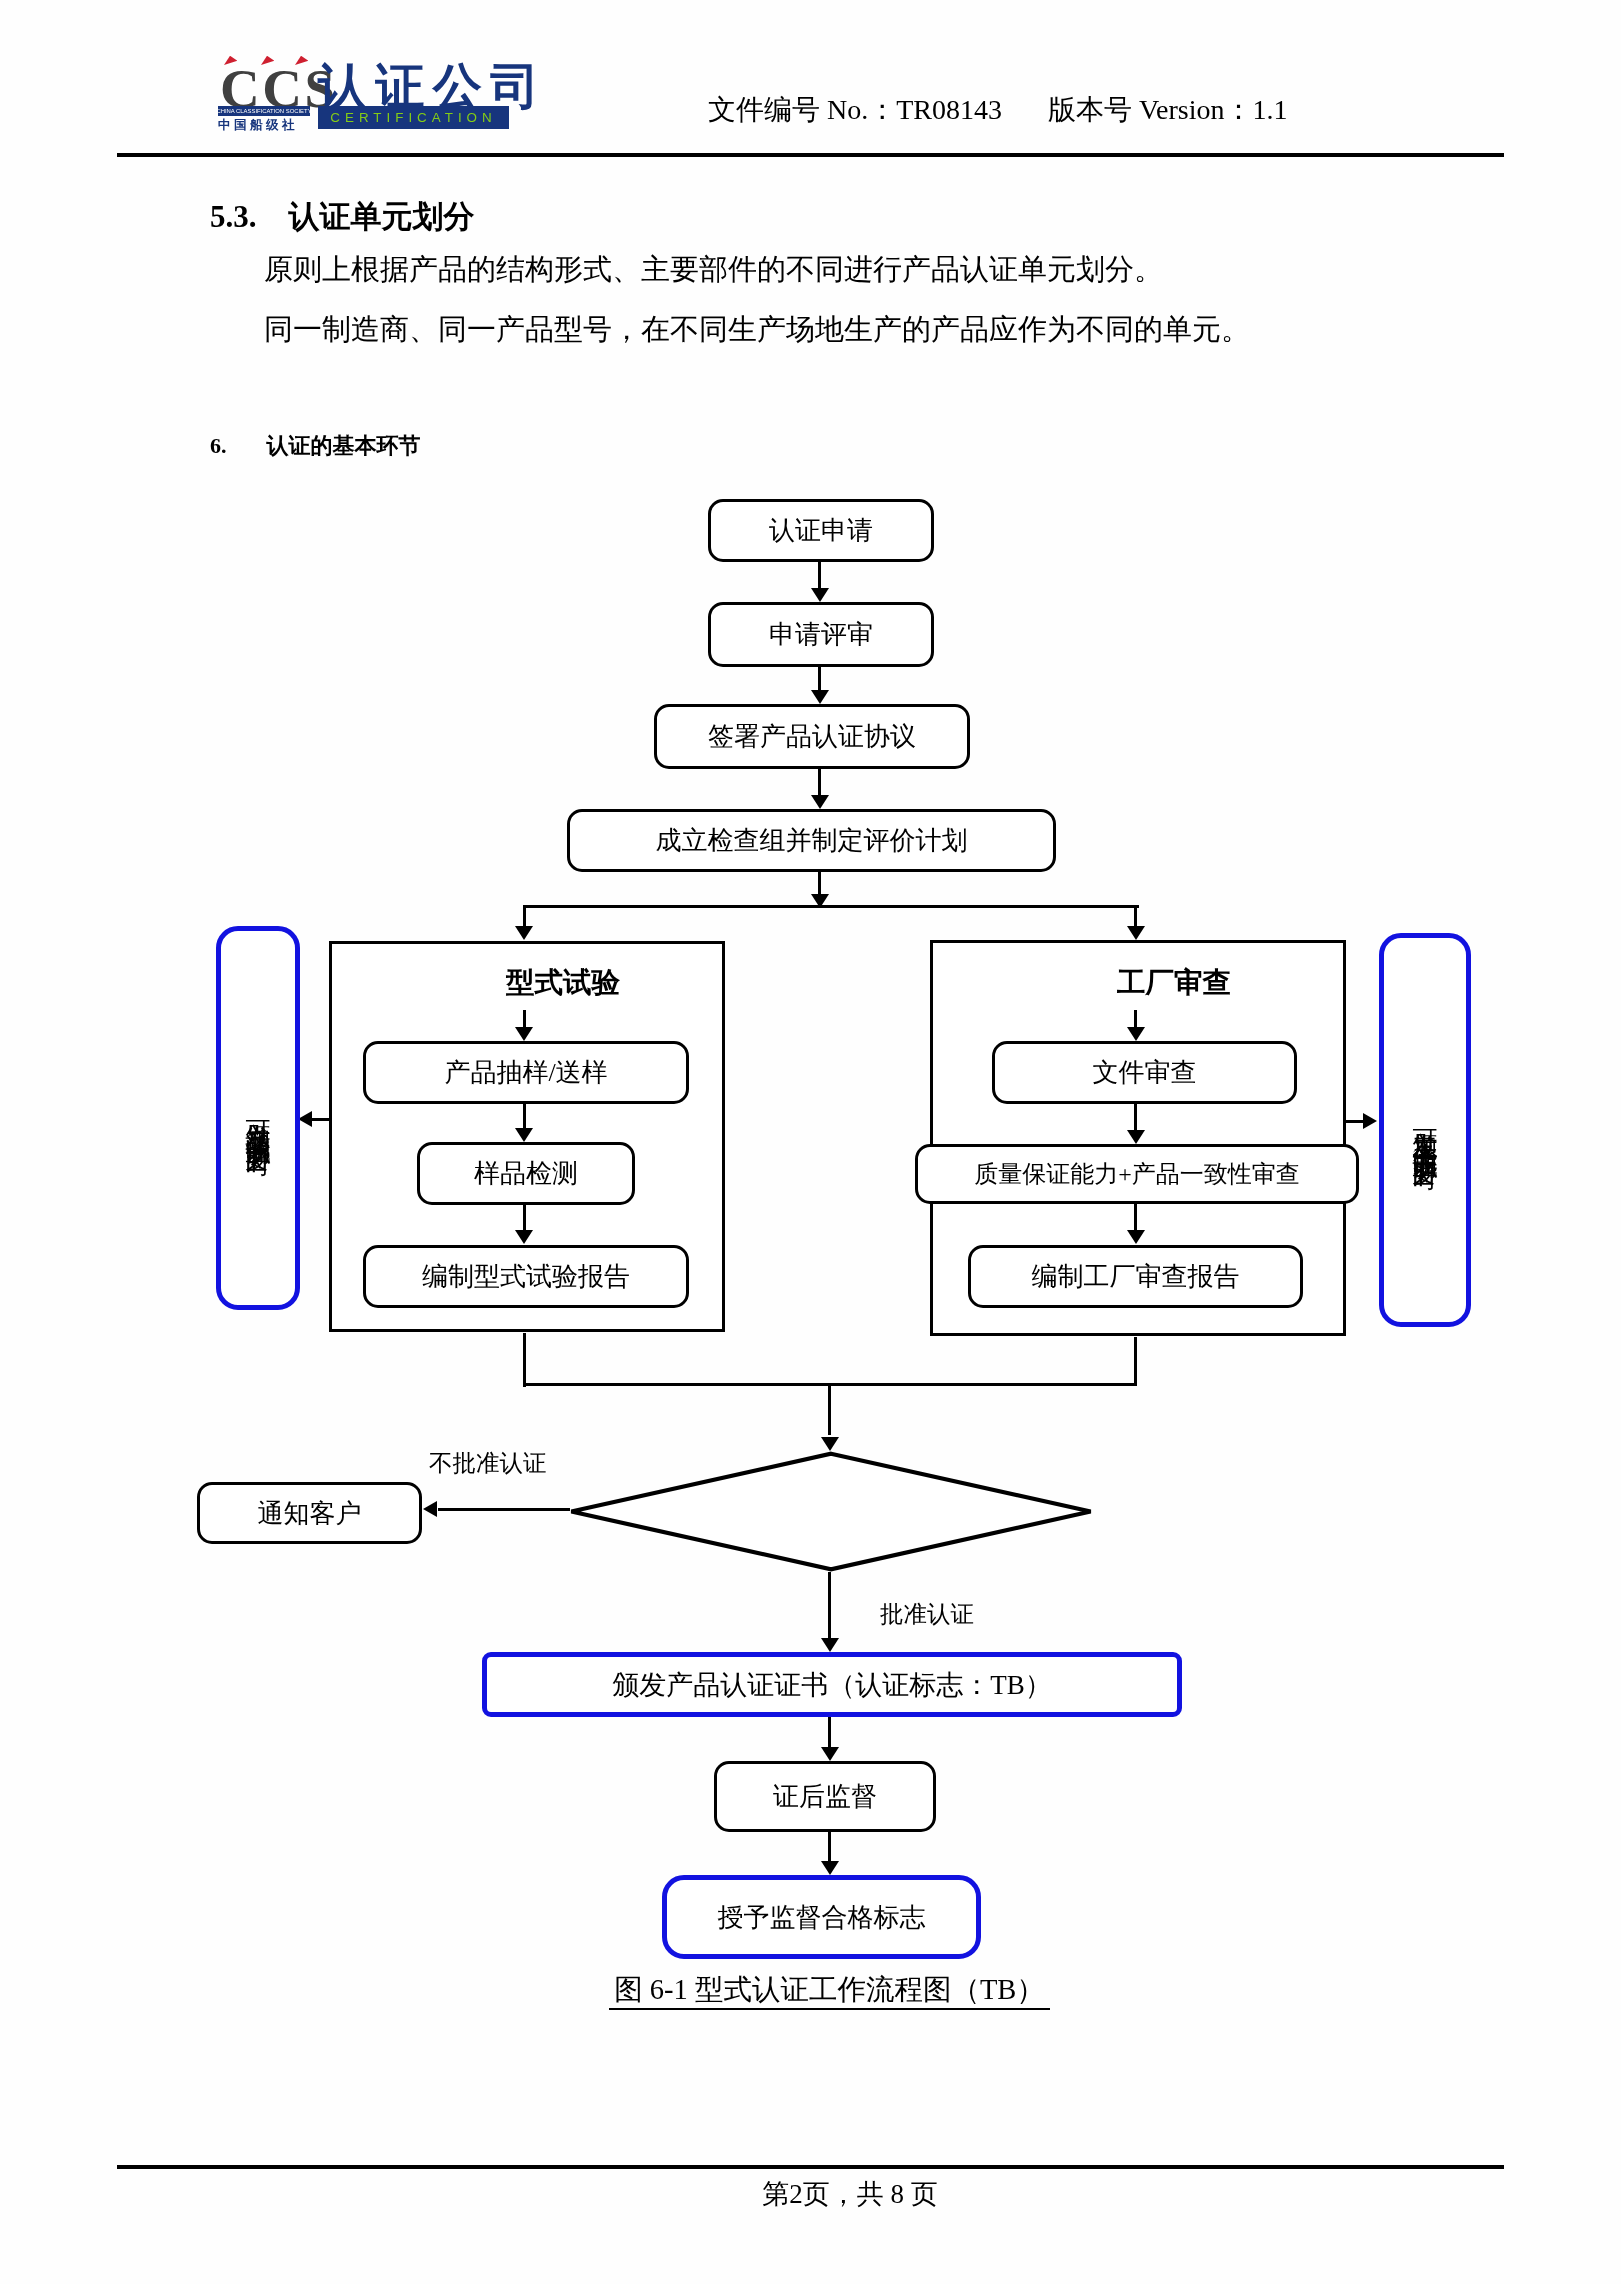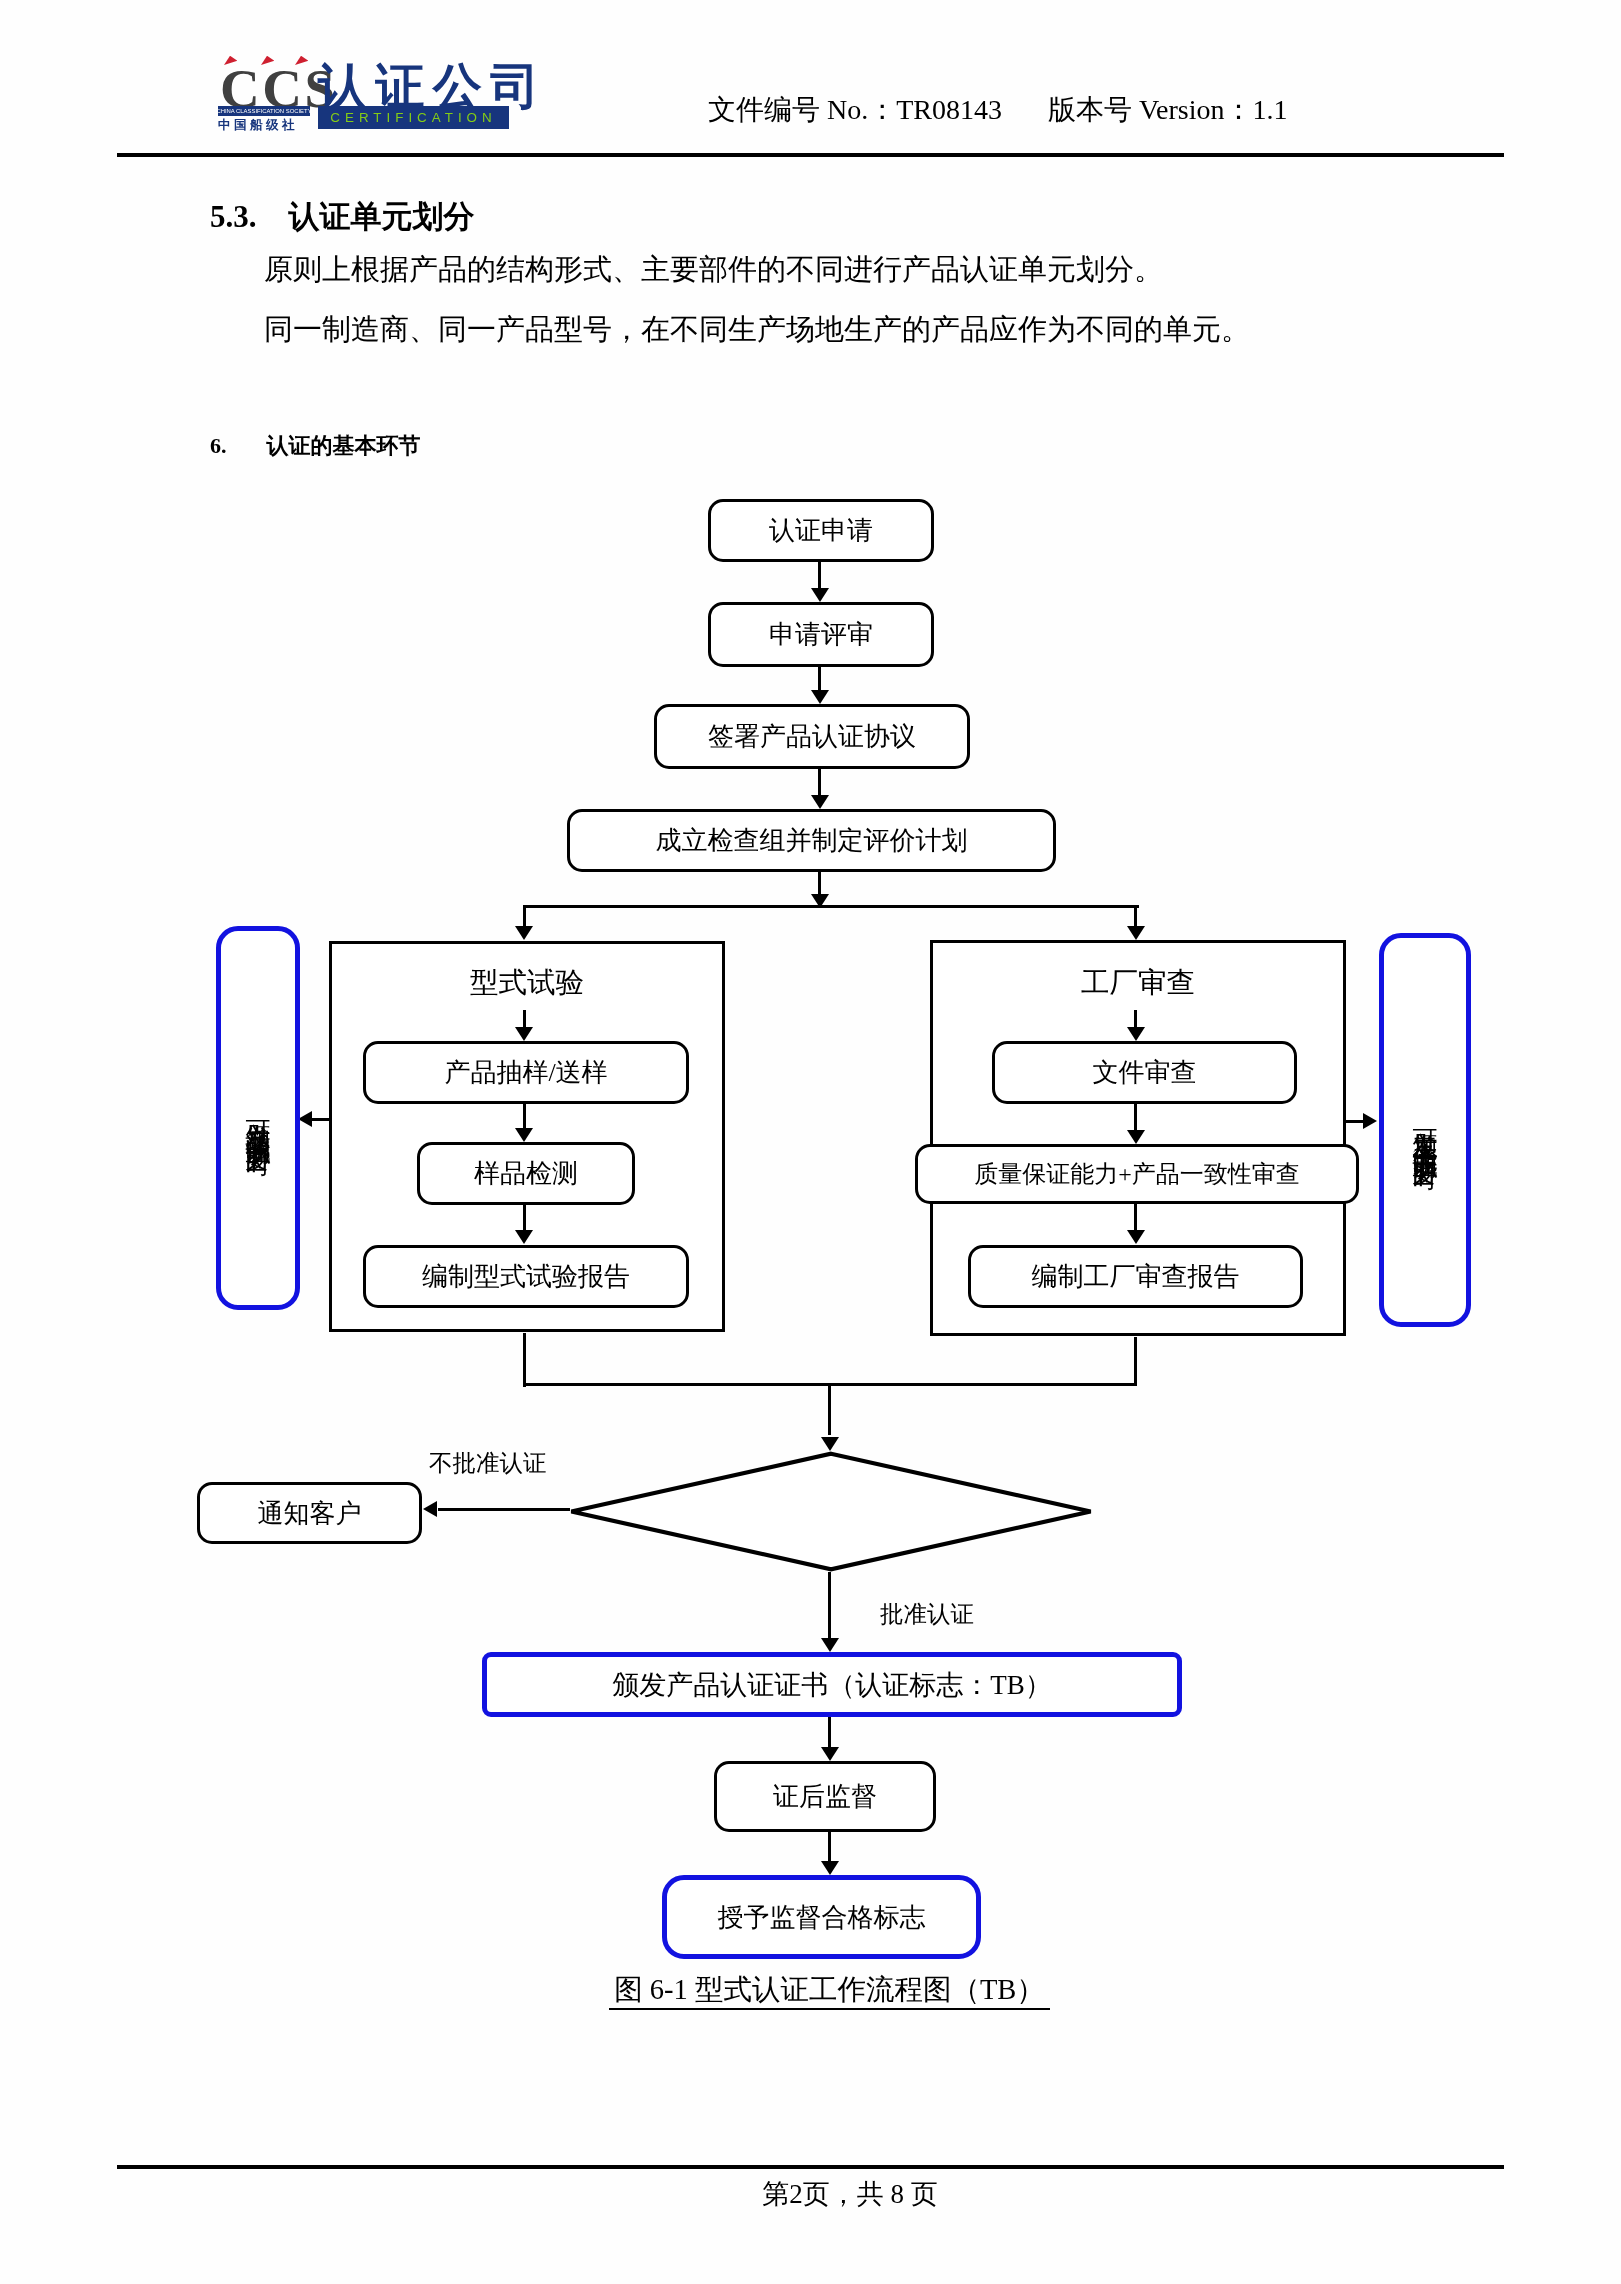--- a/index.html
+++ b/index.html
@@ -32,21 +32,21 @@
   .h53 .t{margin-left:32px;}
   .para{position:absolute;left:264px;font-size:29px;white-space:nowrap;}
   .h6{position:absolute;left:210px;top:431px;font-size:22px;font-weight:bold;}
   .h6 .t{margin-left:40px;}
   
   .box{position:absolute;background:#fff;border:3.4px solid #000;border-radius:15px;
     display:flex;align-items:center;justify-content:center;font-size:26px;
     text-align:center;box-sizing:border-box;white-space:nowrap;}
   .square{border-radius:0;}
   .blue{border:5.9px solid #1212e0;border-radius:22px;}
-  .btitle{position:absolute;font-size:28.5px;font-weight:normal;text-align:center;}
+  .btitle{position:absolute;font-size:28.5px;font-weight:bold;text-align:center;padding-left:36px;}
   .vtext{writing-mode:vertical-rl;text-orientation:mixed;letter-spacing:2.5px;font-size:25px;
     white-space:nowrap;}
   .vline{position:absolute;width:3.4px;background:#000;}
   .hline{position:absolute;height:3.4px;background:#000;}
   .ah-down{position:absolute;width:0;height:0;border-left:9.2px solid transparent;
     border-right:9.2px solid transparent;border-top:14.2px solid #000;}
   .ah-left{position:absolute;width:0;height:0;border-top:8.4px solid transparent;
     border-bottom:8.4px solid transparent;border-right:14.2px solid #000;}
   .ah-right{position:absolute;width:0;height:0;border-top:8.4px solid transparent;
     border-bottom:8.4px solid transparent;border-left:14.2px solid #000;}

